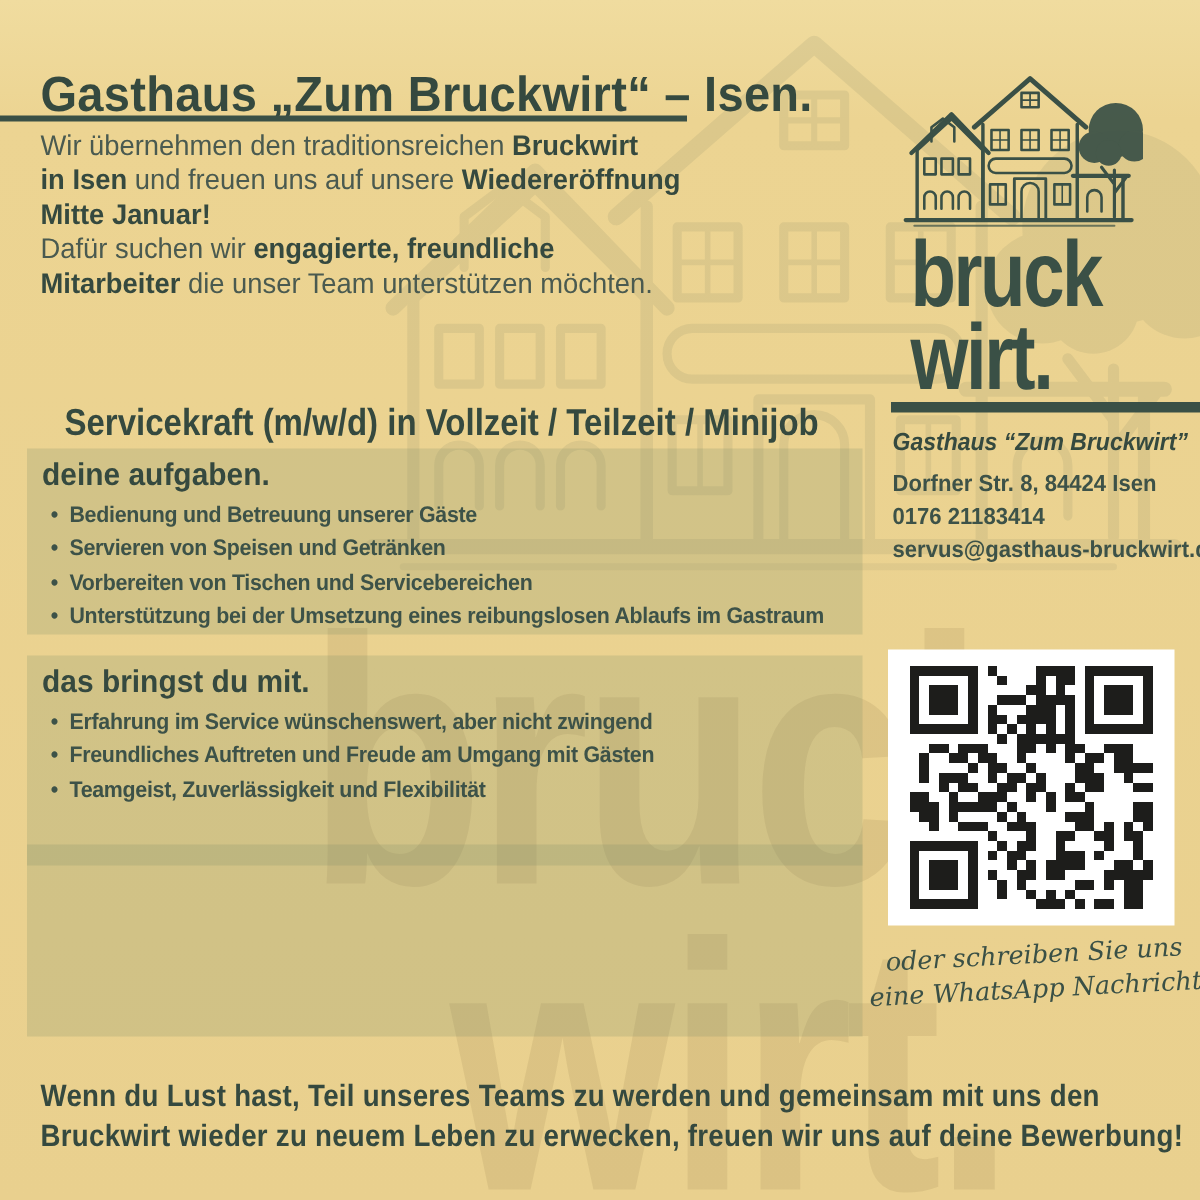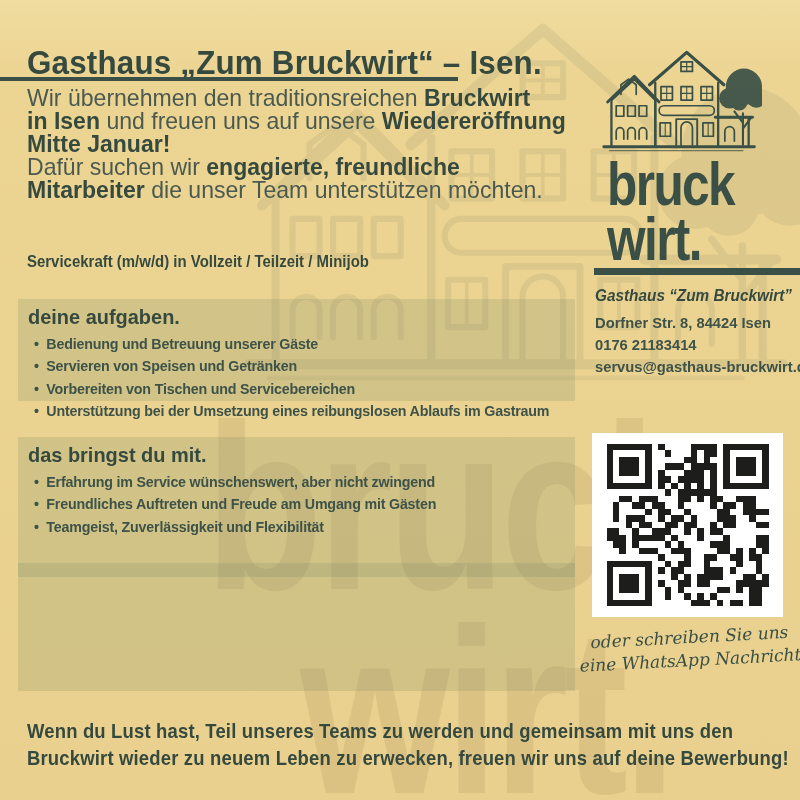--- a/index.html
+++ b/index.html
@@ -21,34 +21,34 @@
   .wm-t1{left:205px;top:408px;}
   .wm-t2{left:300px;top:612px;}
 
   
   .title{
     position:absolute;left:27px;top:44px;margin:0;
     font-size:33px;font-weight:bold;color:#35493f;letter-spacing:.2px;
   }
   .title-underline{position:absolute;left:0;top:77px;width:458px;height:4px;background:#3a5046;}
 
-  .intro{position:absolute;left:27px;top:86px;font-size:24px;line-height:23px;color:#4a5a50;}
+  .intro{position:absolute;left:27px;top:86px;font-size:19px;line-height:23px;color:#4a5a50;}
   .intro-line{white-space:nowrap;transform:scaleX(.96);transform-origin:left top;}
   .intro .b{font-weight:bold;color:#35493f;}
 
   .jobtitle{
-    position:absolute;left:27px;top:252px;margin:0;
-    font-size:17px;font-weight:bold;color:#35493f;
+    position:absolute;left:27px;top:252px;margin:16px;
+    font-size:25px;font-weight:bold;color:#35493f;
   }
 
   .sec{
     position:absolute;left:18px;width:557px;box-sizing:border-box;
     background:rgba(125,140,104,.22);padding:6px 10px 8px 10px;
   }
-  .sec-aufgaben{top:299px;height:102px;}
+  .sec-aufgaben{top:299px;height:124px;}
   .sec-mitbringen{top:437px;height:140px;}
   .sec-bieten{top:563px;height:128px;}
   .sec h3{margin:0 0 4px 0;font-size:21px;color:#35493f;}
   .sec ul{margin:4px;padding:0;list-style:none;}
   .sec li{
     font-size:15px;font-weight:bold;color:#3d5248;line-height:22.4px;
     white-space:nowrap;transform:scaleX(.95);transform-origin:left top;letter-spacing:-.2px;
   }
   .sec li::before{content:"•";margin-right:8px;margin-left:2px;}
 

